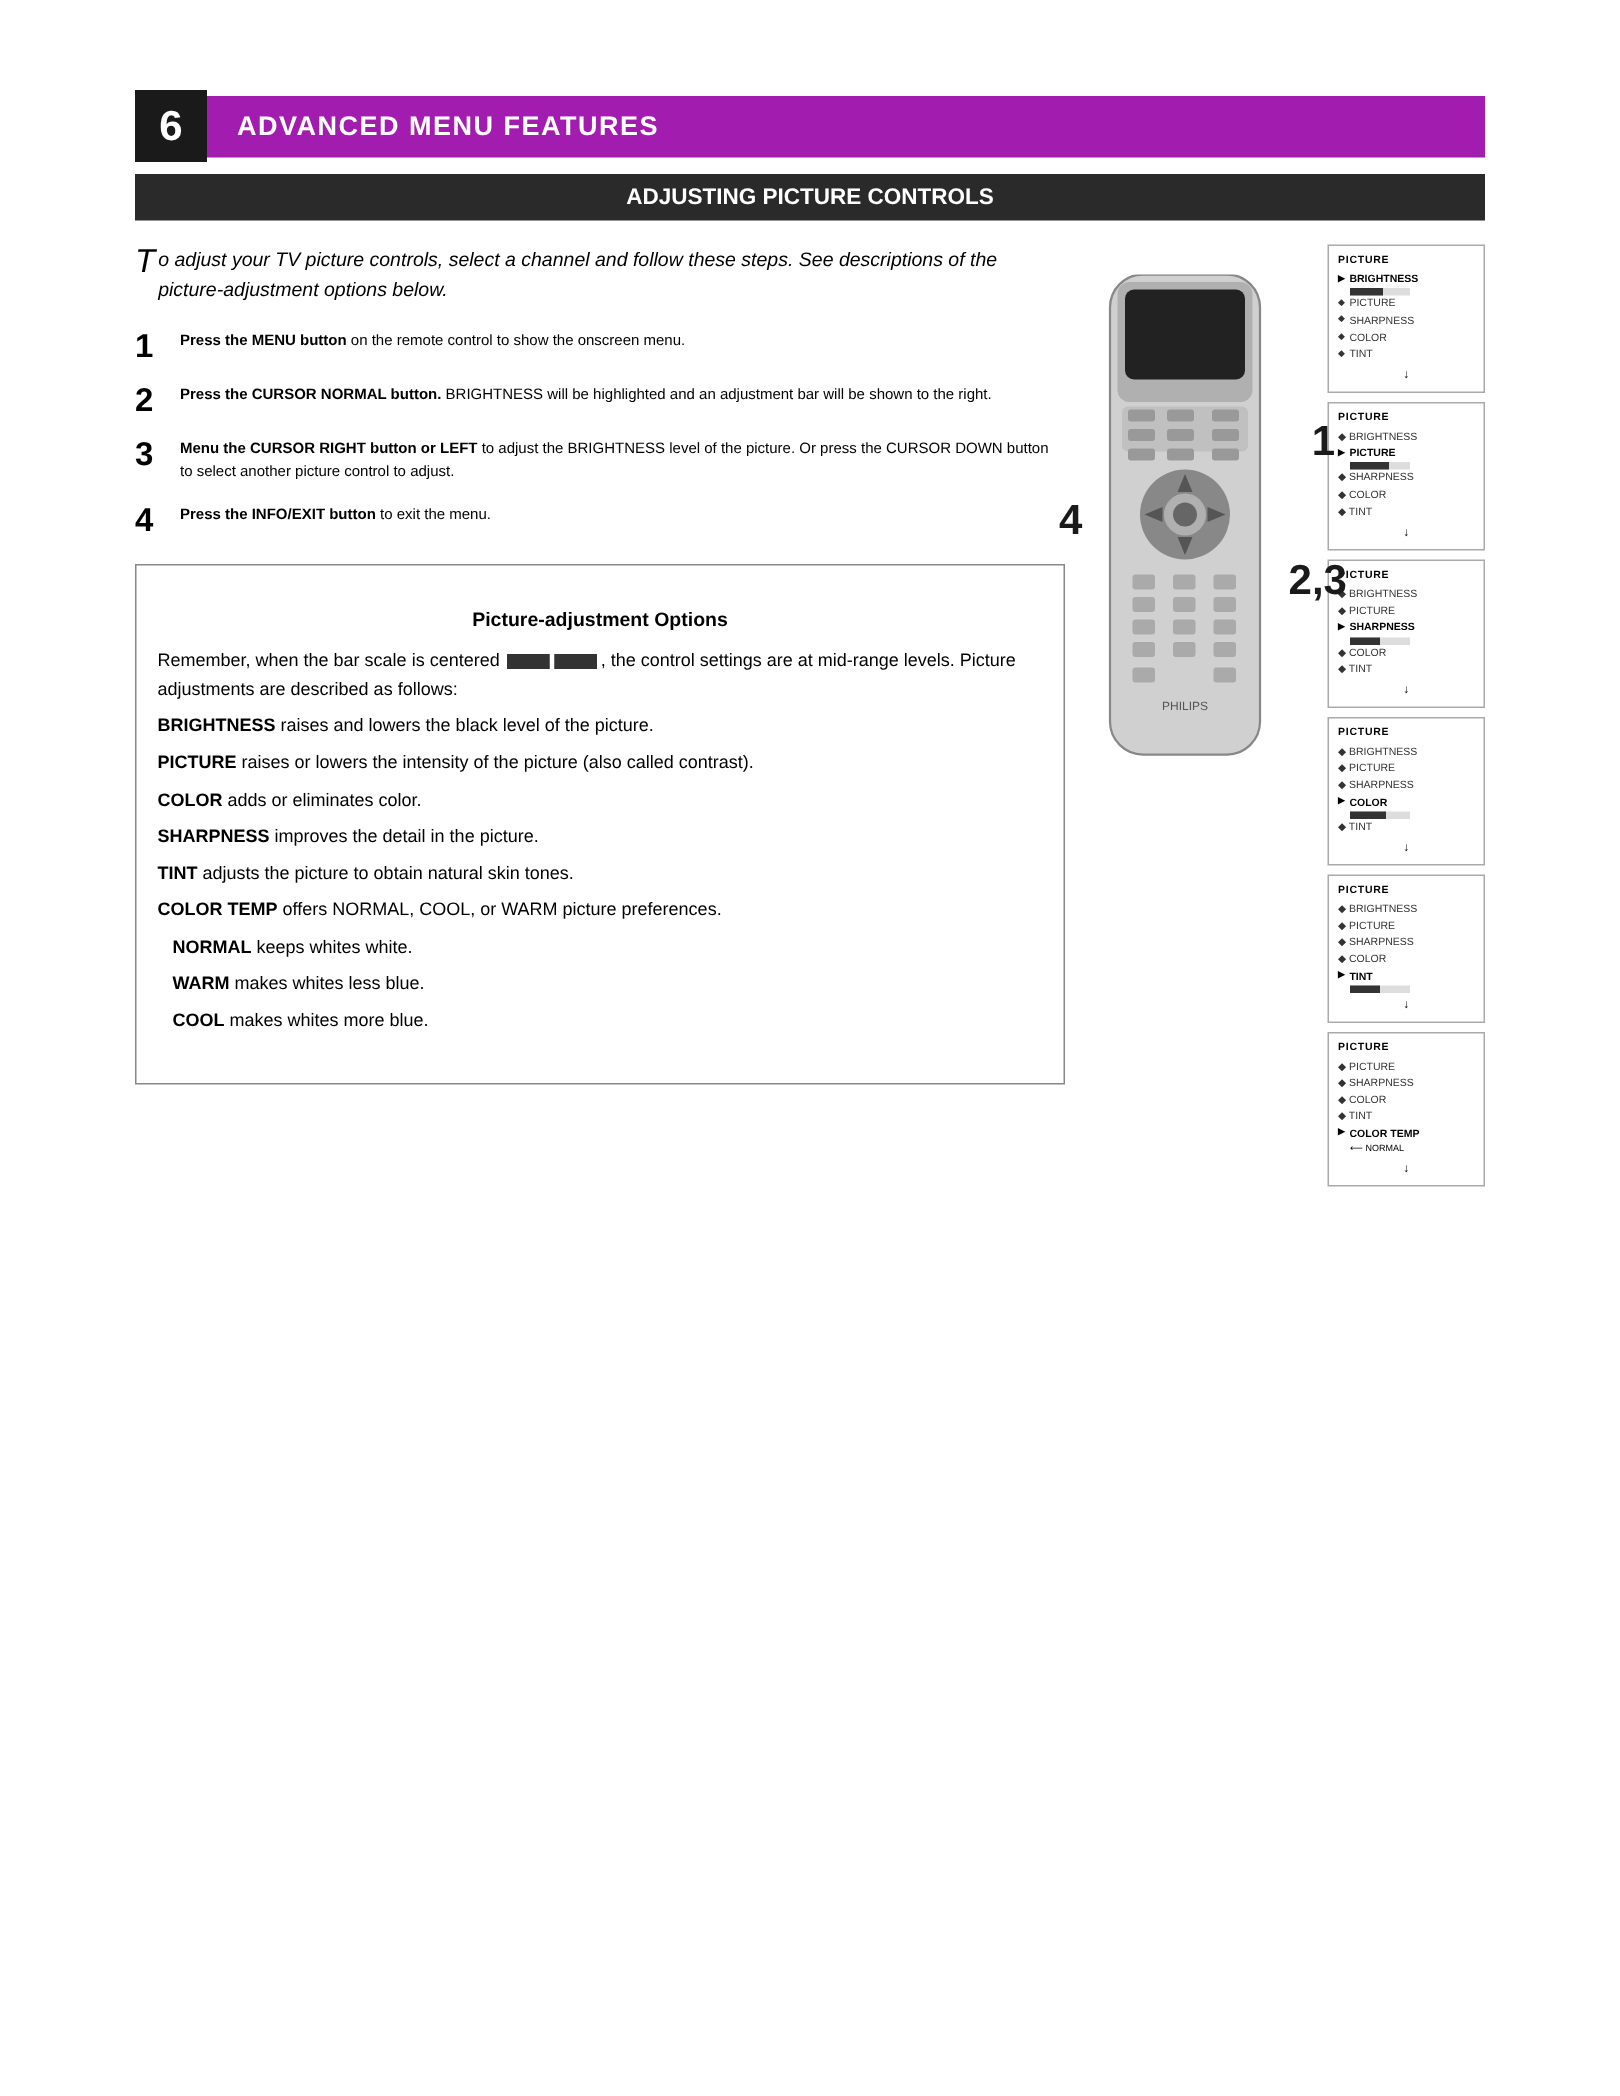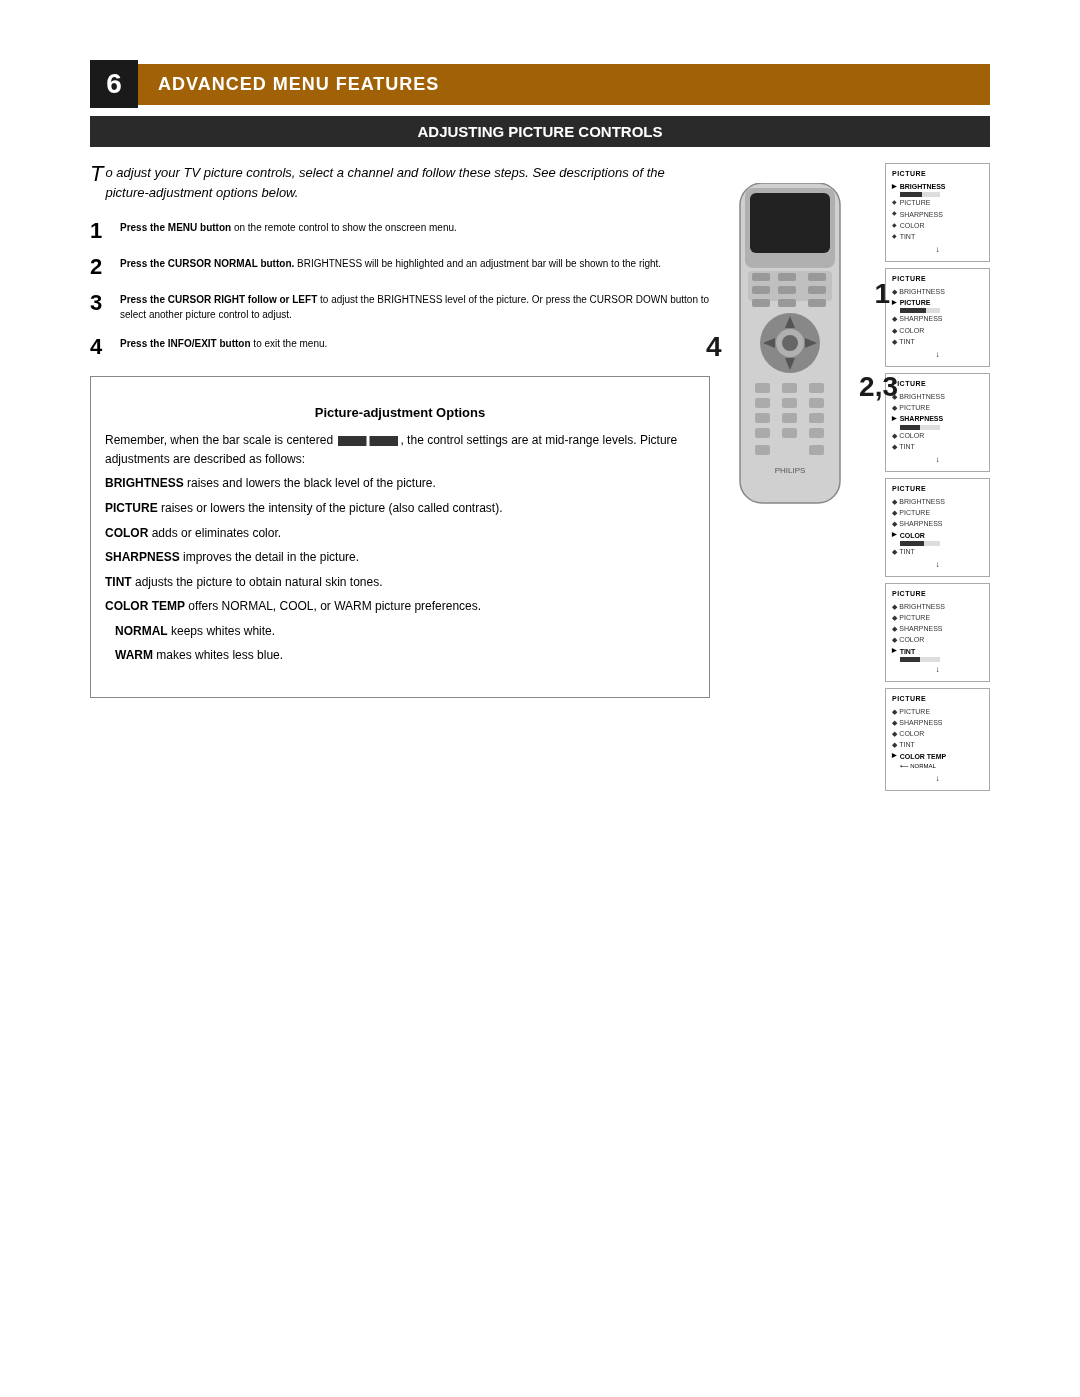--- a/index.html
+++ b/index.html
@@ -30,21 +30,21 @@
       font-size: 28px;
       font-weight: bold;
       width: 48px;
       height: 48px;
       display: flex;
       align-items: center;
       justify-content: center;
       flex-shrink: 0;
     }
     .chapter-title-bar {
-      background: #a16207;
+      background: #a21caf;
       color: #fff;
       font-size: 18px;
       font-weight: bold;
       padding: 10px 20px;
       flex: 1;
       letter-spacing: 1px;
       font-variant: small-caps;
       text-transform: uppercase;
     }
     .section-title-bar {
@@ -248,21 +248,21 @@
       <div class="step">
         <div class="step-number">2</div>
         <div class="step-content">
           <strong>Press the CURSOR NORMAL button.</strong> BRIGHTNESS will be highlighted and an adjustment bar will be shown to the right.
         </div>
       </div>
 
       <div class="step">
         <div class="step-number">3</div>
         <div class="step-content">
-          <strong>Press the CURSOR RIGHT follow or LEFT</strong> to adjust the BRIGHTNESS level of the picture. Or press the CURSOR DOWN button to select another picture control to adjust.
+          <strong>Menu the CURSOR RIGHT button or LEFT</strong> to adjust the BRIGHTNESS level of the picture. Or press the CURSOR DOWN button to select another picture control to adjust.
         </div>
       </div>
 
       <div class="step">
         <div class="step-number">4</div>
         <div class="step-content">
           <strong>Press the INFO/EXIT button</strong> to exit the menu.
         </div>
       </div>
 
@@ -272,20 +272,21 @@
           Remember, when the bar scale is centered <span class="bar-inline"></span>, the control settings are at mid-range levels. Picture adjustments are described as follows:
         </p>
         <p><strong>BRIGHTNESS</strong> raises and lowers the black level of the picture.</p>
         <p><strong>PICTURE</strong> raises or lowers the intensity of the picture (also called contrast).</p>
         <p><strong>COLOR</strong> adds or eliminates color.</p>
         <p><strong>SHARPNESS</strong> improves the detail in the picture.</p>
         <p><strong>TINT</strong> adjusts the picture to obtain natural skin tones.</p>
         <p><strong>COLOR TEMP</strong> offers NORMAL, COOL, or WARM picture preferences.</p>
         <p>&nbsp;&nbsp;&nbsp;<strong>NORMAL</strong> keeps whites white.</p>
         <p>&nbsp;&nbsp;&nbsp;<strong>WARM</strong> makes whites less blue.</p>
+        <p>&nbsp;&nbsp;&nbsp;<strong>COOL</strong> makes whites more blue.</p>
       </div>
     </div>
 
     <div class="right-col">
       <div class="remote-area" style="height:580px; position:relative;">
 
         <div class="remote-svg-wrap">
           <svg width="120" height="340" viewBox="0 0 120 340" xmlns="http://www.w3.org/2000/svg">
 
             <rect x="10" y="0" width="100" height="320" rx="22" ry="22" fill="#d0d0d0" stroke="#888" stroke-width="1.5"></rect>

